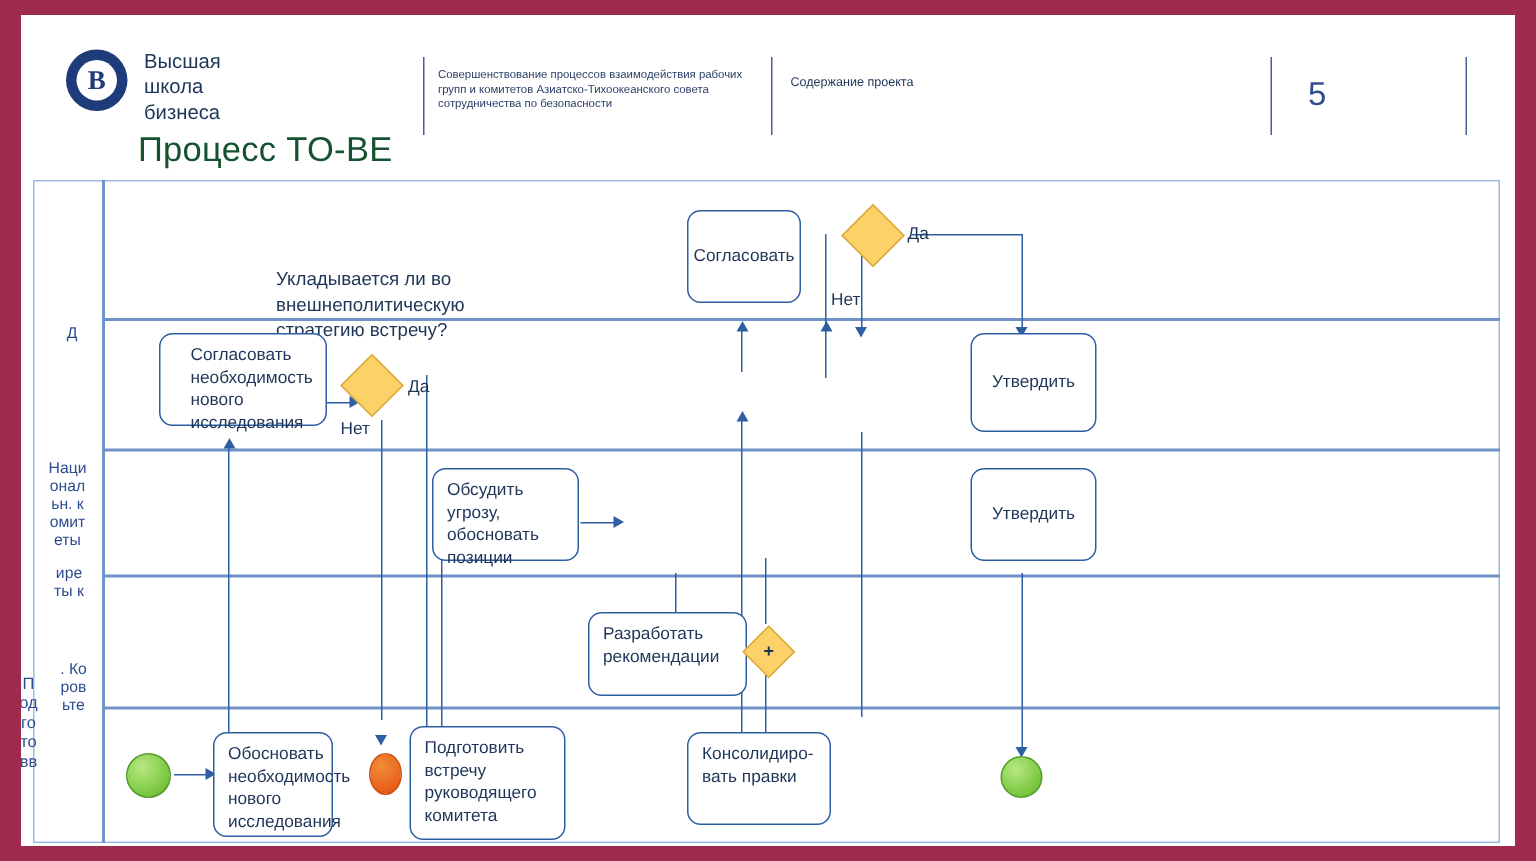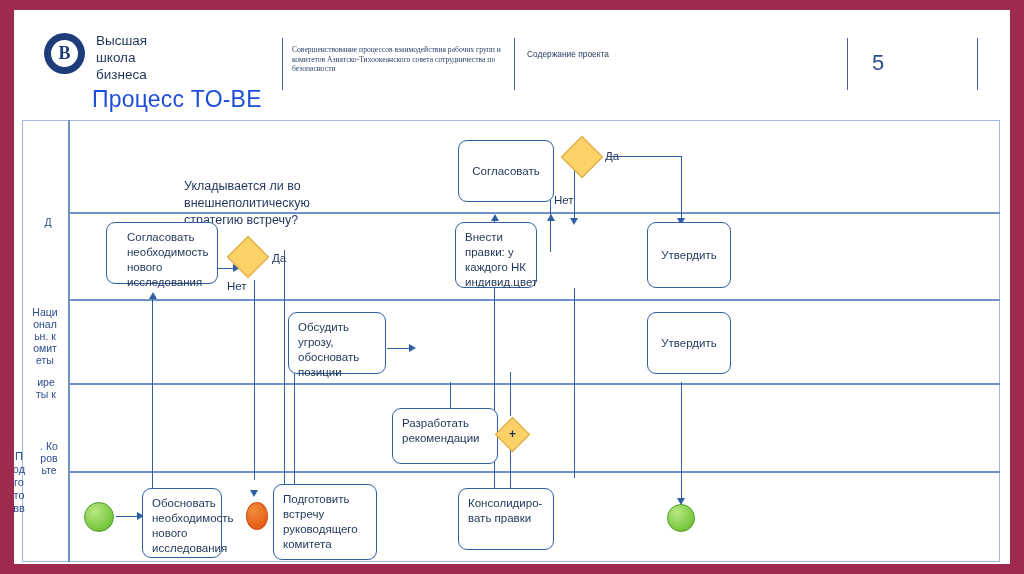--- a/index.html
+++ b/index.html
@@ -40,32 +40,32 @@
     position:absolute;left:0;top:0;width:41px;height:41px;
     border-radius:50%;
     border:3px solid rgba(255,255,255,0.0);
   }
   .logo-words{
     position:absolute;left:82px;top:22px;
     color:#1f3558;font-size:13.5px;line-height:17px;
   }
   .deck-title{
     position:absolute;left:78px;top:76px;
-    color:#1d4ed8;font-size:23px;letter-spacing:0.2px;
+    color:#14532d;font-size:23px;letter-spacing:0.2px;
   }
   .hdr-sep{
     position:absolute;width:1px;background:#46618f;
   }
   #hdr-sep-1{left:268px;top:28px;height:52px;}
   #hdr-sep-2{left:500px;top:28px;height:52px;}
   #hdr-sep-3{left:833px;top:28px;height:52px;}
   #hdr-sep-4{left:963px;top:28px;height:52px;}
   .hdr-desc{
     position:absolute;left:278px;top:35px;width:215px;
-    color:#2a3f66;font-size:7.6px;line-height:9.6px;font-family:Liberation Serif, serif;
+    color:#2a3f66;font-size:7.6px;line-height:9.6px;
   }
   .hdr-section{
     position:absolute;left:513px;top:39px;
     color:#1f3558;font-size:8.4px;
   }
   .slide-num{
     position:absolute;left:858px;top:40px;
     color:#2e4d8f;font-size:22px;
   }
 
@@ -246,33 +246,32 @@
     <div class="cy" style="left:659px;top:36px;height:68px;"></div>
     <div class="arrow ar-down" style="left:655px;top:98px;"></div>
 
     <div class="cy" style="left:552px;top:168px;height:190px;"></div>
 
     <div class="cy" style="left:659px;top:262px;height:120px;"></div>
     <div class="arrow ar-down" style="left:655px;top:378px;"></div>
 
     <div class="freetext" style="left:162px;top:58px;width:150px;">Укладывается ли во внешнеполитическую стратегию встречу?</div>
 
-    <div class="task" style="left:436px;top:20px;width:96px;height:62px;display:flex;align-items:center;justify-content:center;text-align:right;padding:4px;">Согласовать</div>
+    <div class="task" style="left:436px;top:20px;width:76px;height:62px;display:flex;align-items:center;justify-content:center;text-align:right;padding:4px;">Согласовать</div>
 
     <div class="gw" style="left:545px;top:22px;width:30px;height:30px;"></div>
     <div class="flowlabel" style="left:583px;top:30px;width:14px;">Да</div>
     <div class="flowlabel" style="left:532px;top:74px;width:16px;">Нет</div>
 
     <div class="task" style="left:84px;top:102px;width:112px;height:62px;padding-left:20px;">Согласовать необходимость нового исследования</div>
 
     <div class="gw" style="left:211px;top:122px;width:30px;height:30px;"></div>
     <div class="flowlabel" style="left:250px;top:132px;width:14px;">Да</div>
     <div class="flowlabel" style="left:205px;top:160px;width:16px;">Нет</div>
 
-    <div class="task" style="left:433px;top:102px;width:82px;height:66px;">Внести правки: у каждого НК индивид.цвет</div>
 
 
     <div class="task" style="left:625px;top:102px;width:84px;height:66px;display:flex;align-items:center;justify-content:center;text-align:center;padding:4px;">Утвердить</div>
 
     <div class="task" style="left:266px;top:192px;width:98px;height:62px;">Обсудить угрозу, обосновать позиции</div>
 
 
     <div class="task" style="left:625px;top:192px;width:84px;height:62px;display:flex;align-items:center;justify-content:center;text-align:center;padding:4px;">Утвердить</div>
 
     <div class="task" style="left:370px;top:288px;width:106px;height:56px;">Разработать рекомендации</div>

